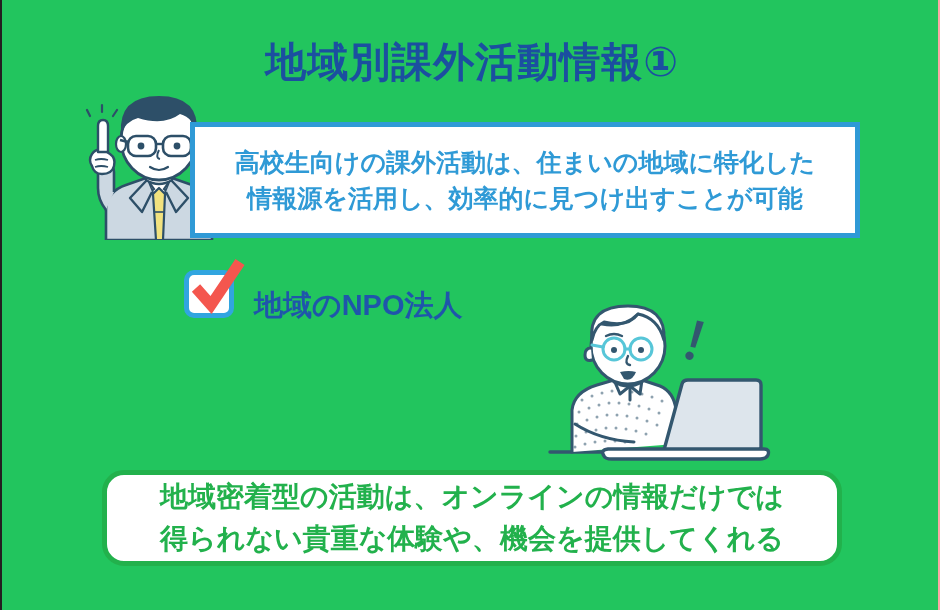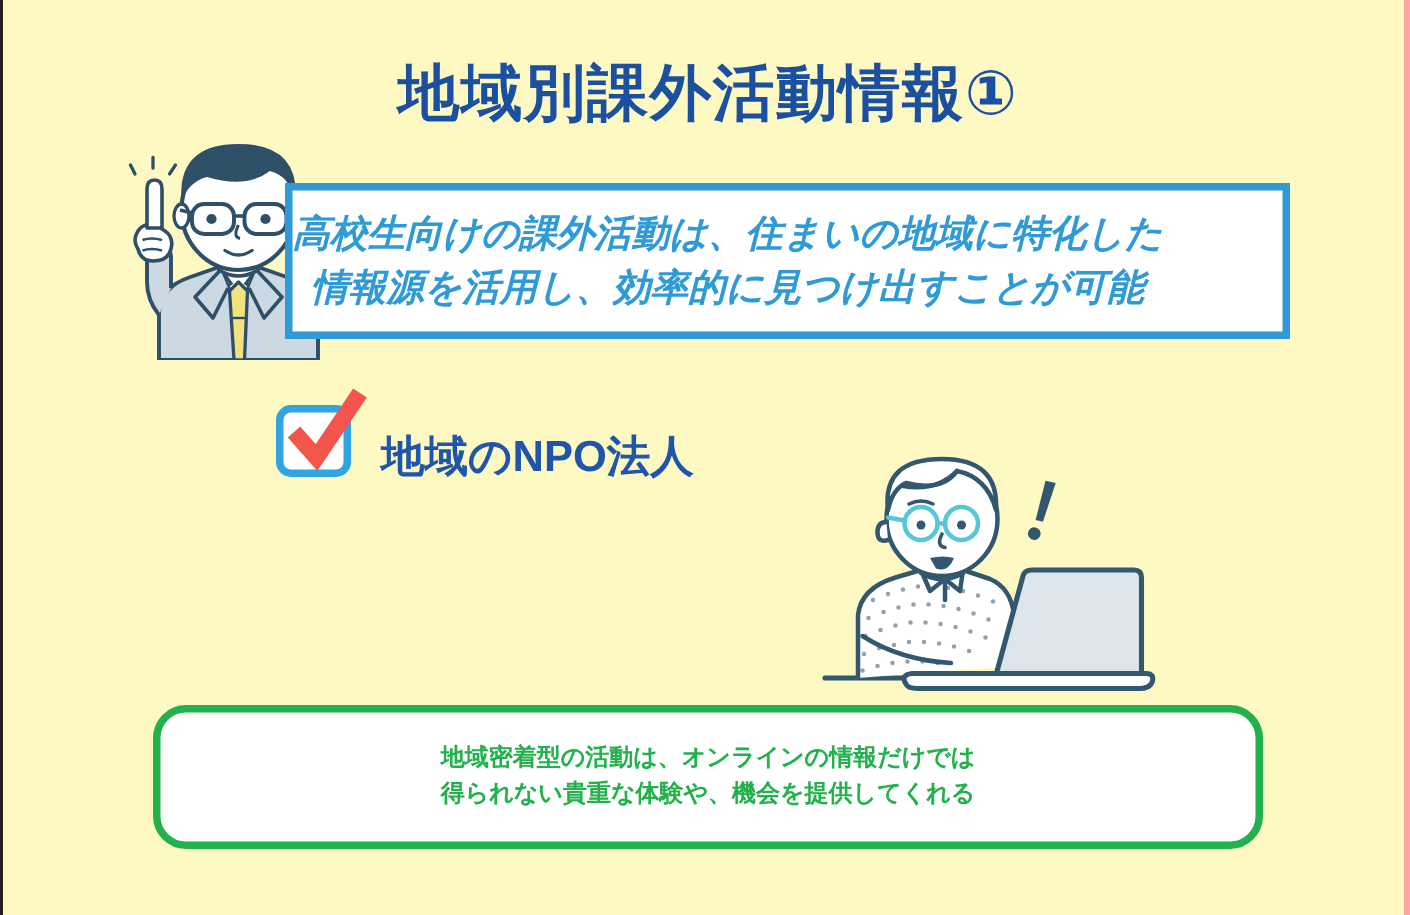--- a/index.html
+++ b/index.html
@@ -7,25 +7,25 @@
     padding: 0;
     background: #ffffff;
   }
   body {
     font-family: "Liberation Sans", "DejaVu Sans", sans-serif;
   }
   #slide {
     position: relative;
     width: 940px;
     height: 610px;
-    background: #fef9c3;
+    background: #22c55e;
     overflow: hidden;
     box-sizing: border-box;
     border-left: 2px solid #231f20;
-    border-right: 4px solid #fca5a5;
+    border-right: 2px solid #fca5a5;
   }
 
   
   #title {
     position: absolute;
     left: 0;
     top: 40px;
     width: 940px;
     text-align: center;
     font-size: 41px;
@@ -35,28 +35,27 @@
     line-height: 1.1;
     white-space: nowrap;
   }
 
   
   #blue-box {
     position: absolute;
     left: 188px;
     top: 122px;
     width: 670px;
-    height: 104px;
+    height: 116px;
     box-sizing: border-box;
     border: 5px solid #2f9ad6;
     background: #ffffff;
     display: flex;
     align-items: center;
-    justify-content: flex-start;
-    font-style: italic;
+    justify-content: center;
   }
   #blue-box-text {
     color: #2f9ad6;
     font-size: 25px;
     font-weight: bold;
     line-height: 1.45;
     text-align: center;
     letter-spacing: 0px;
     white-space: pre-line;
   }
@@ -135,21 +134,21 @@
     box-sizing: border-box;
     border: 5px solid #22b14c;
     border-radius: 22px;
     background: #ffffff;
     display: flex;
     align-items: center;
     justify-content: center;
   }
   #green-box-text {
     color: #22b14c;
-    font-size: 16px;
+    font-size: 28px;
     font-weight: bold;
     line-height: 1.5;
     text-align: center;
     white-space: pre-line;
   }
 </style>
 </head>
 <body>
 
 <div id="slide">

